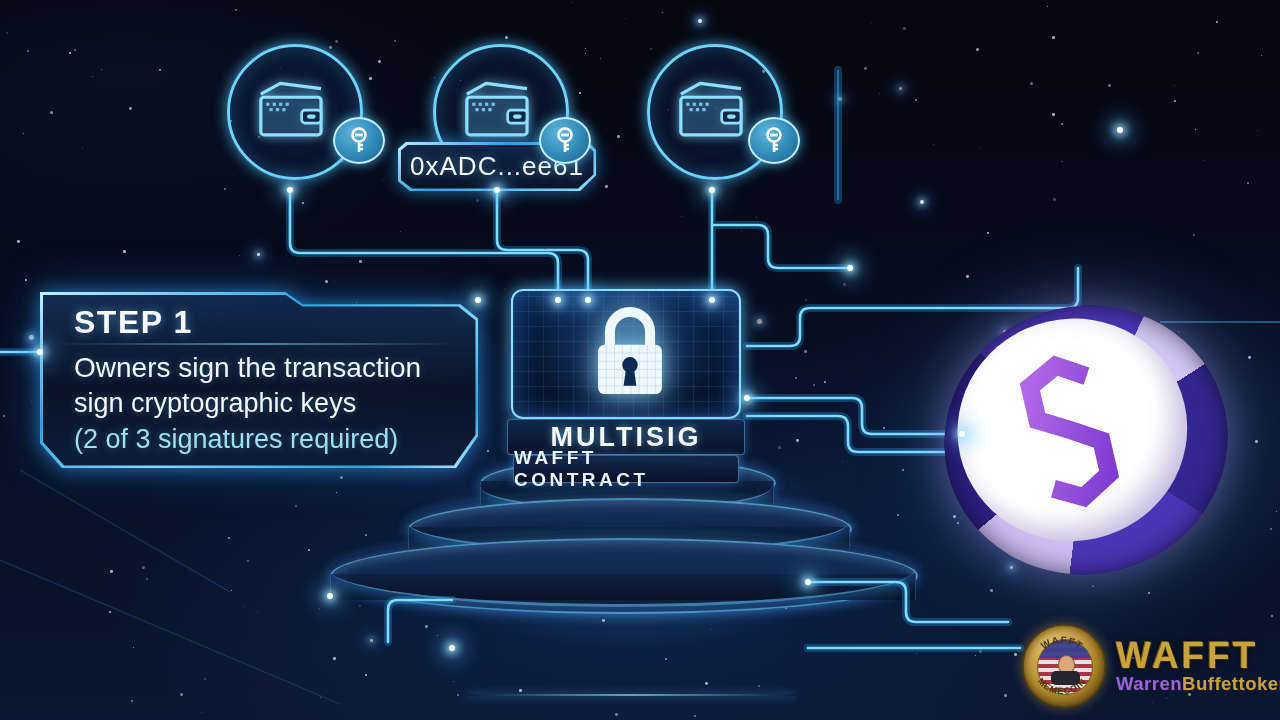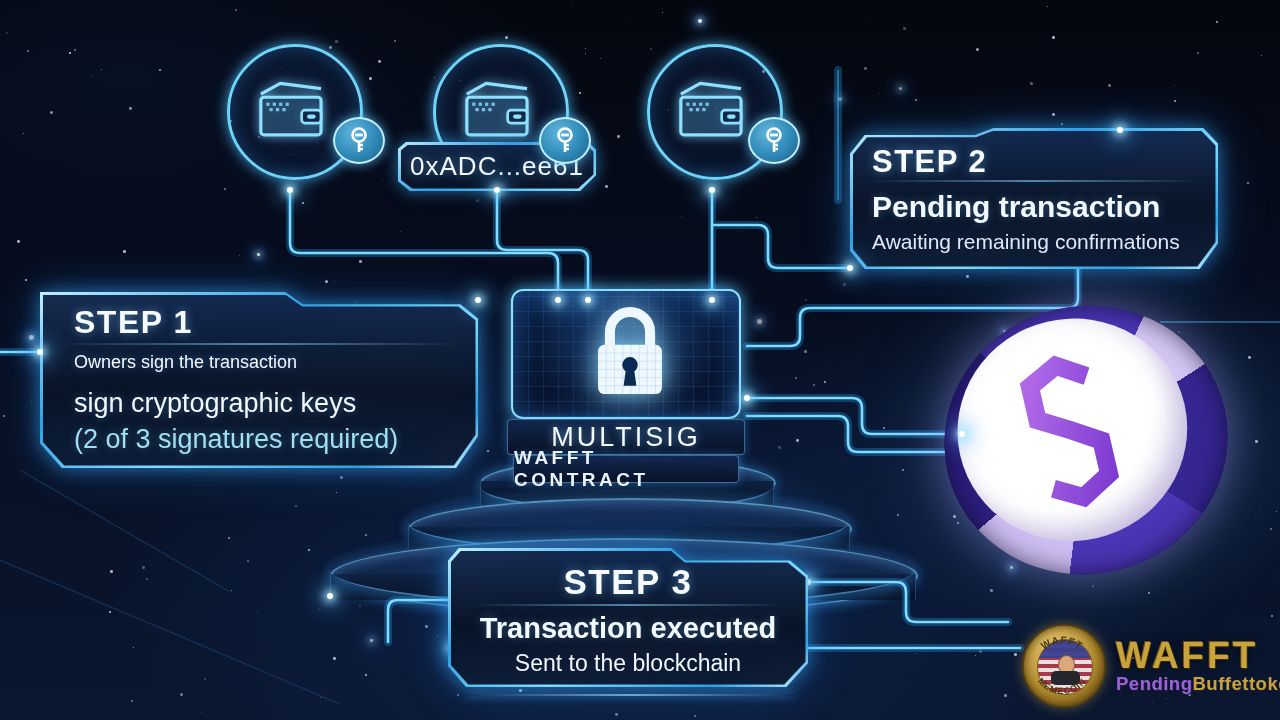--- a/index.html
+++ b/index.html
@@ -476,64 +476,48 @@
     </svg>
   </div>
   <div class="key-badge" style="left:748px;top:117px;">
     <svg width="26" height="30" viewBox="0 0 26 30">
       <circle cx="13" cy="9" r="6.5" fill="none" stroke="#ffffff" stroke-width="2.6"></circle>
       <rect x="9" y="7.6" width="8" height="2.8" fill="#ffffff"></rect>
       <path d="M13 15 V26 M13 19 h4 M13 23 h4" stroke="#ffffff" stroke-width="2.6" fill="none"></path>
     </svg>
   </div>
 
-  <div class="panel" style="left:850px;top:128px;width:368px;height:141px;">
-    <div class="edge" style="clip-path:polygon(0 18%,4% 5%,34% 5%,39% 0,96% 0,100% 11%,100% 82%,95% 100%,4% 100%,0 87%);"></div>
-    <div class="fill" style="clip-path:polygon(0 18%,4% 5%,34% 5%,39% 0,96% 0,100% 11%,100% 82%,95% 100%,4% 100%,0 87%);"></div>
-    <div class="divider" style="left:18px;right:18px;top:52px;"></div>
-    <div class="abs step-title" style="left:22px;top:16px;font-size:31px;">STEP 2</div>
-    <div class="abs step-head" style="left:22px;top:62px;font-size:30px;">Pending transaction</div>
-    <div class="abs step-sub" style="left:22px;top:102px;font-size:21px;">Awaiting remaining confirmations</div>
-  </div>
 
   <div class="panel" style="left:40px;top:292px;width:438px;height:176px;">
     <div class="edge" style="clip-path:polygon(0 0,56% 0,60% 7%,96% 7%,100% 15%,100% 82%,95% 100%,5% 100%,0 86%);"></div>
     <div class="fill" style="clip-path:polygon(0 0,56% 0,60% 7%,96% 7%,100% 15%,100% 82%,95% 100%,5% 100%,0 86%);"></div>
     <div class="divider" style="left:16px;right:20px;top:51px;"></div>
     <div class="abs step-title" style="left:34px;top:12px;font-size:32px;">STEP 1</div>
-    <div class="abs step-head" style="left:34px;top:60px;font-size:18px;font-weight:normal;">Owners sign the transaction</div>
+    <div class="abs step-head" style="left:34px;top:60px;font-size:28px;font-weight:normal;">Owners sign the transaction</div>
     <div class="abs step-head" style="left:34px;top:96px;font-size:27px;font-weight:normal;">sign cryptographic keys</div>
     <div class="abs step-head hl-cyan" style="left:34px;top:132px;font-size:27px;font-weight:normal;">(2 of 3 signatures required)</div>
   </div>
 
   <div id="contract">
     <div id="chamber">
       <svg width="110" height="104" viewBox="0 0 120 114" style="position:absolute;left:62px;top:10px;filter:drop-shadow(0 0 13px rgba(150,225,255,.95));">
         <path d="M38 50 V34 a22 22 0 0 1 44 0 V50" fill="none" stroke="#eef8ff" stroke-width="11" stroke-linecap="round"></path>
         <rect x="25" y="48" width="70" height="54" rx="7" fill="#eef8ff"></rect>
         <g stroke="#a8cbe8" stroke-width="1" opacity=".5">
           <path d="M25 57 h70 M25 66 h70 M25 75 h70 M25 84 h70 M25 93 h70"></path>
           <path d="M34 48 v54 M43 48 v54 M52 48 v54 M61 48 v54 M70 48 v54 M79 48 v54 M88 48 v54"></path>
         </g>
         <circle cx="60" cy="70" r="8.5" fill="#0c2a52"></circle>
         <path d="M55.5 75 h9 l2.5 18 h-14 z" fill="#0c2a52"></path>
       </svg>
     </div>
-    <div class="plate" style="top:136px;height:34px;font-size:27px;font-weight:normal;letter-spacing:3px;text-shadow:0 0 9px rgba(140,220,255,.6);">MULTISIG</div>
+    <div class="plate" style="top:136px;height:34px;font-size:27px;font-weight:bold;letter-spacing:3px;text-shadow:0 0 9px rgba(140,220,255,.6);">MULTISIG</div>
     <div class="plate" style="top:172px;height:26px;left:8px;right:8px;font-size:19px;font-weight:bold;letter-spacing:3.5px;color:#e8f3fc;">WAFFT CONTRACT</div>
   </div>
 
-  <div class="panel" style="left:448px;top:548px;width:360px;height:139px;z-index:7;">
-    <div class="edge" style="clip-path:polygon(3% 0,62% 0,66% 9%,95% 9%,100% 20%,100% 83%,94% 100%,5% 100%,0 85%,0 9%);"></div>
-    <div class="fill" style="clip-path:polygon(3% 0,62% 0,66% 9%,95% 9%,100% 20%,100% 83%,94% 100%,5% 100%,0 85%,0 9%);"></div>
-    <div class="divider" style="left:22px;right:22px;top:56px;"></div>
-    <div class="abs step-title" style="left:0;right:0;top:14px;font-size:35px;text-align:center;">STEP 3</div>
-    <div class="abs step-head" style="left:0;right:0;top:64px;font-size:29px;text-align:center;">Transaction executed</div>
-    <div class="abs step-sub" style="left:0;right:0;top:102px;font-size:23px;text-align:center;color:#eef6ff;">Sent to the blockchain</div>
-  </div>
   <div class="abs" style="left:466px;top:694px;width:330px;height:2px;z-index:7;background:linear-gradient(90deg,transparent,rgba(140,220,255,.7),transparent);box-shadow:0 0 8px rgba(90,190,255,.6);"></div>
 
   <div id="pcoin">
     <div class="rim"></div>
     <div class="face"></div>
     <svg width="118" height="160" viewBox="0 0 100 150" style="position:absolute;left:68px;top:42px;">
       <defs>
         <linearGradient id="sgrad" x1="0" y1="0" x2="1" y2="1">
           <stop offset="0" stop-color="#b06ae8"></stop>
             <stop offset="1" stop-color="#7e3bd0"></stop>
@@ -557,21 +541,21 @@
         <text font-size="10" font-weight="bold" fill="#4a360b" font-family="Liberation Sans, sans-serif" letter-spacing="1">
           <textPath href="#arcT" startOffset="50%" text-anchor="middle">WAFFT</textPath>
         </text>
         <text font-size="9" font-weight="bold" fill="#4a360b" font-family="Liberation Sans, sans-serif" letter-spacing="1">
           <textPath href="#arcB" startOffset="50%" text-anchor="middle">MEMECOIN</textPath>
         </text>
       </svg>
     </div>
     <div>
       <div class="wordmark">WAFFT</div>
-      <div class="subword"><span style="color:#9a63d8;">Pending</span><span style="color:#c8a23d;">Buffettoken</span></div>
+      <div class="subword"><span style="color:#9a63d8;">Warren</span><span style="color:#c8a23d;">Buffettoken</span></div>
     </div>
   </div>
 
   <div id="sparkles">
       <div class="sparkle" style="left: 287px; top: 187px;"></div>
       <div class="sparkle" style="left: 494px; top: 187px;"></div>
       <div class="sparkle" style="left: 709px; top: 187px;"></div>
       <div class="sparkle" style="left: 555px; top: 297px;"></div>
       <div class="sparkle" style="left: 585px; top: 297px;"></div>
       <div class="sparkle" style="left: 709px; top: 297px;"></div>

